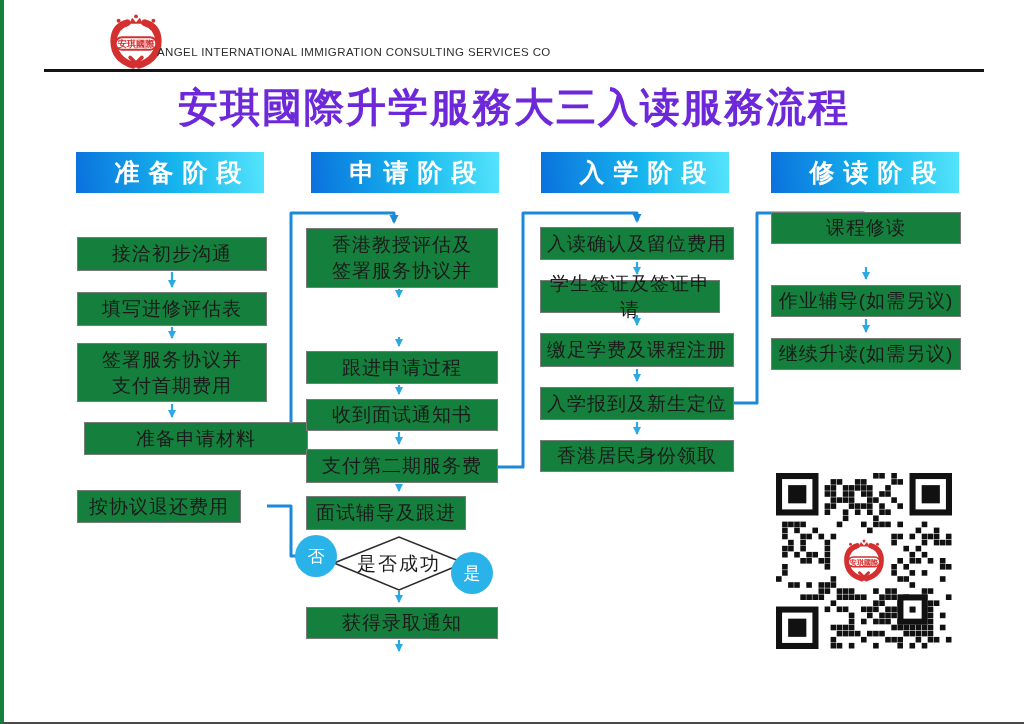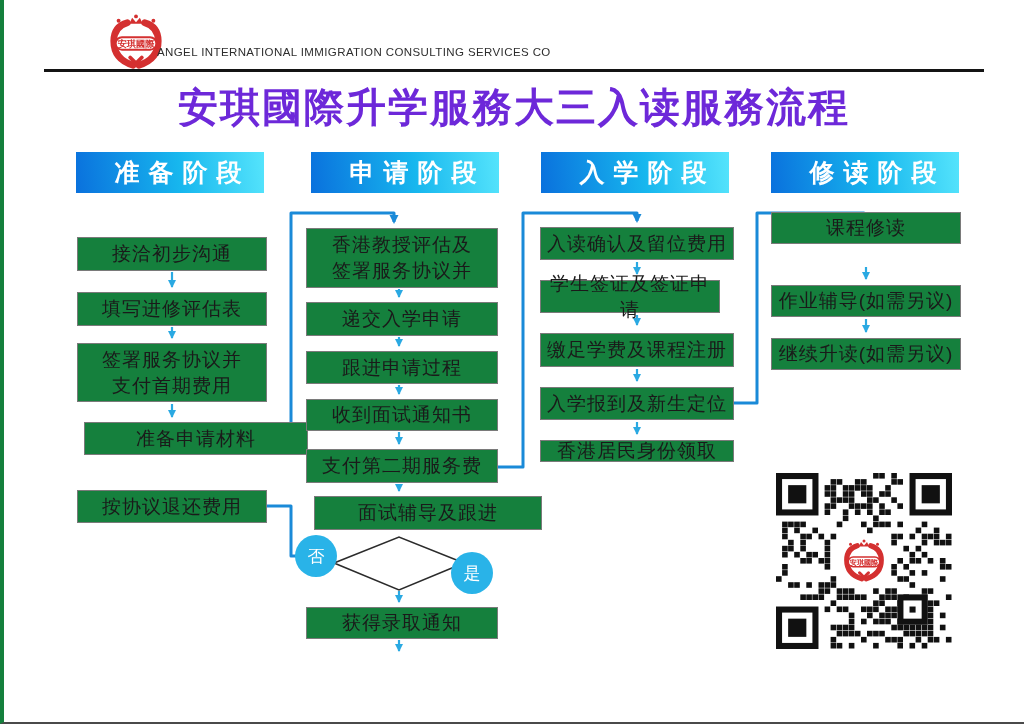--- a/index.html
+++ b/index.html
@@ -106,39 +106,39 @@
     </g>
 
     <polygon points="330,563 395,537 460,563 395,590" fill="#fff" stroke="#2b2b2b" stroke-width="1.6"></polygon>
   </svg>
 
   <div class="box" style="left:73px;top:237px;width:190px;height:34px">接洽初步沟通</div>
   <div class="box" style="left:73px;top:292px;width:190px;height:34px">填写进修评估表</div>
   <div class="box" style="left:73px;top:343px;width:190px;height:59px">签署服务协议并
 支付首期费用</div>
   <div class="box" style="left:80px;top:422px;width:224px;height:33px">准备申请材料</div>
-  <div class="box" style="left:73px;top:490px;width:190px;height:33px">按协议退还费用</div>
+  <div class="box" style="left:73px;top:490px;width:164px;height:33px">按协议退还费用</div>
 
   <div class="box" style="left:302px;top:228px;width:192px;height:60px">香港教授评估及
 签署服务协议并</div>
-  <div class="box" style="left:302px;top:302px;width:192px;height:34px">递交入学申请</div>
   <div class="box" style="left:302px;top:351px;width:192px;height:33px">跟进申请过程</div>
   <div class="box" style="left:302px;top:399px;width:192px;height:32px">收到面试通知书</div>
   <div class="box" style="left:302px;top:449px;width:192px;height:34px">支付第二期服务费</div>
-  <div class="box" style="left:310px;top:496px;width:228px;height:34px">面试辅导及跟进</div>
+  <div class="box" style="left:302px;top:496px;width:160px;height:34px">面试辅导及跟进</div>
   <div class="box" style="left:302px;top:607px;width:192px;height:32px">获得录取通知</div>
 
+  <div class="decision-label">是否成功</div>
   <div class="circle" style="left:291px;top:535px">否</div>
   <div class="circle" style="left:447px;top:552px">是</div>
 
   <div class="box" style="left:536px;top:227px;width:194px;height:33px">入读确认及留位费用</div>
   <div class="box" style="left:536px;top:280px;width:180px;height:33px">学生签证及签证申请</div>
   <div class="box" style="left:536px;top:387px;width:194px;height:33px">入学报到及新生定位</div>
   <div class="box" style="left:536px;top:333px;width:194px;height:34px">缴足学费及课程注册</div>
-  <div class="box" style="left:536px;top:440px;width:194px;height:22px">香港居民身份领取</div>
+  <div class="box" style="left:536px;top:440px;width:194px;height:32px">香港居民身份领取</div>
 
   <div class="box" style="left:767px;top:212px;width:190px;height:32px">课程修读</div>
   <div class="box" style="left:767px;top:285px;width:190px;height:32px">作业辅导(如需另议)</div>
   <div class="box" style="left:767px;top:338px;width:190px;height:32px">继续升读(如需另议)</div>
 
   <div class="qr-wrap">
     <svg id="qr-svg" width="176" height="176">
         <rect x="97.1" y="0.0" width="5.6" height="5.6" fill="#111"></rect>
         <rect x="103.2" y="0.0" width="5.6" height="5.6" fill="#111"></rect>
         <rect x="115.3" y="0.0" width="5.6" height="5.6" fill="#111"></rect>

